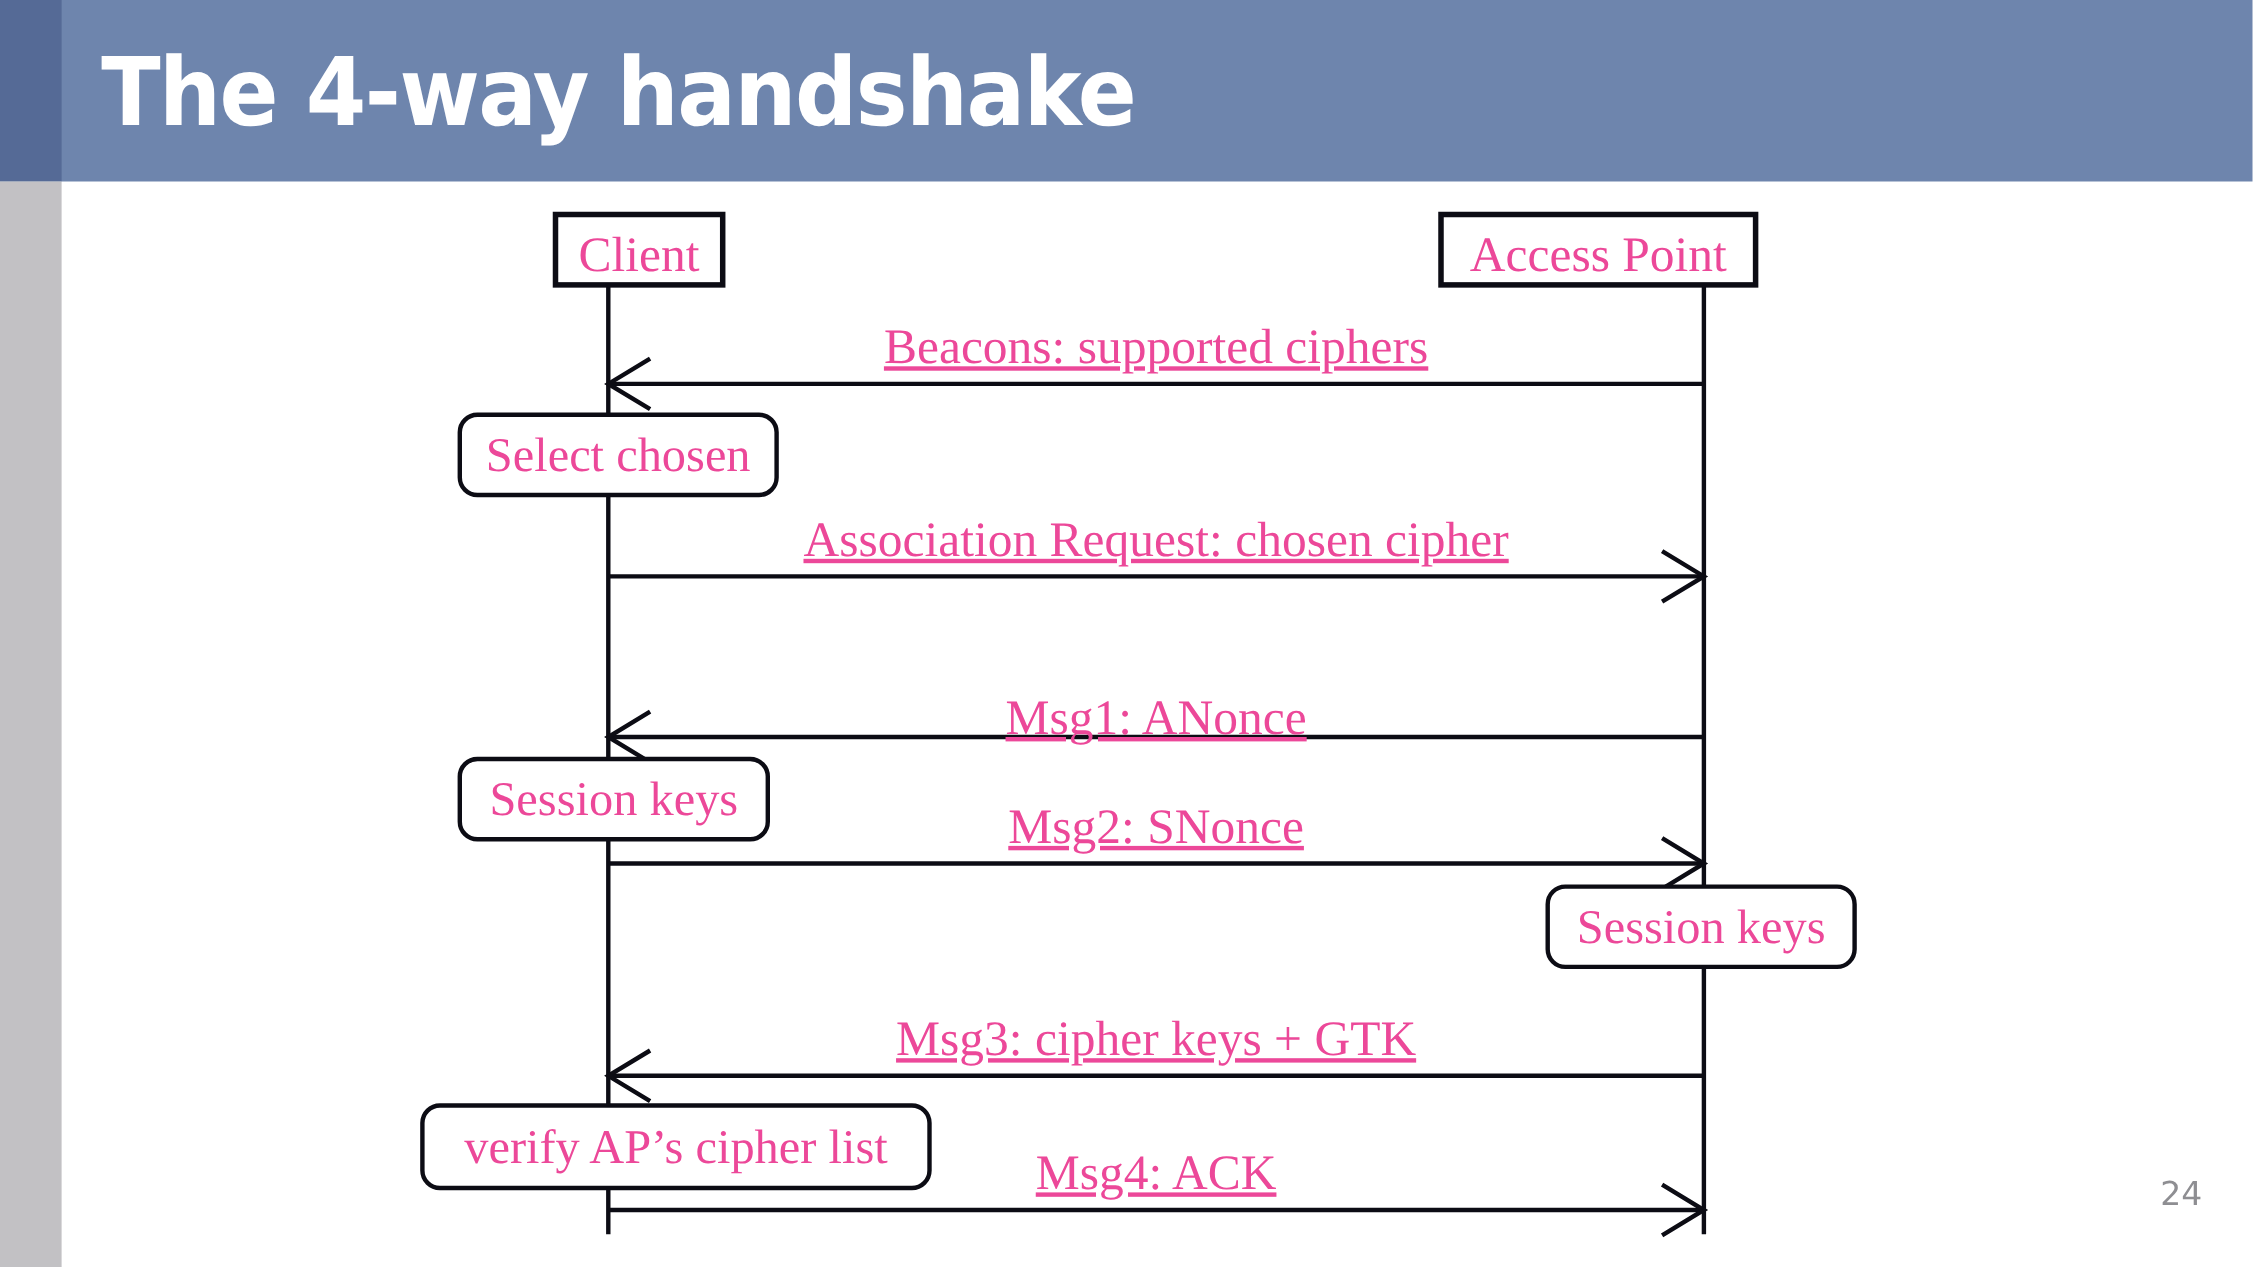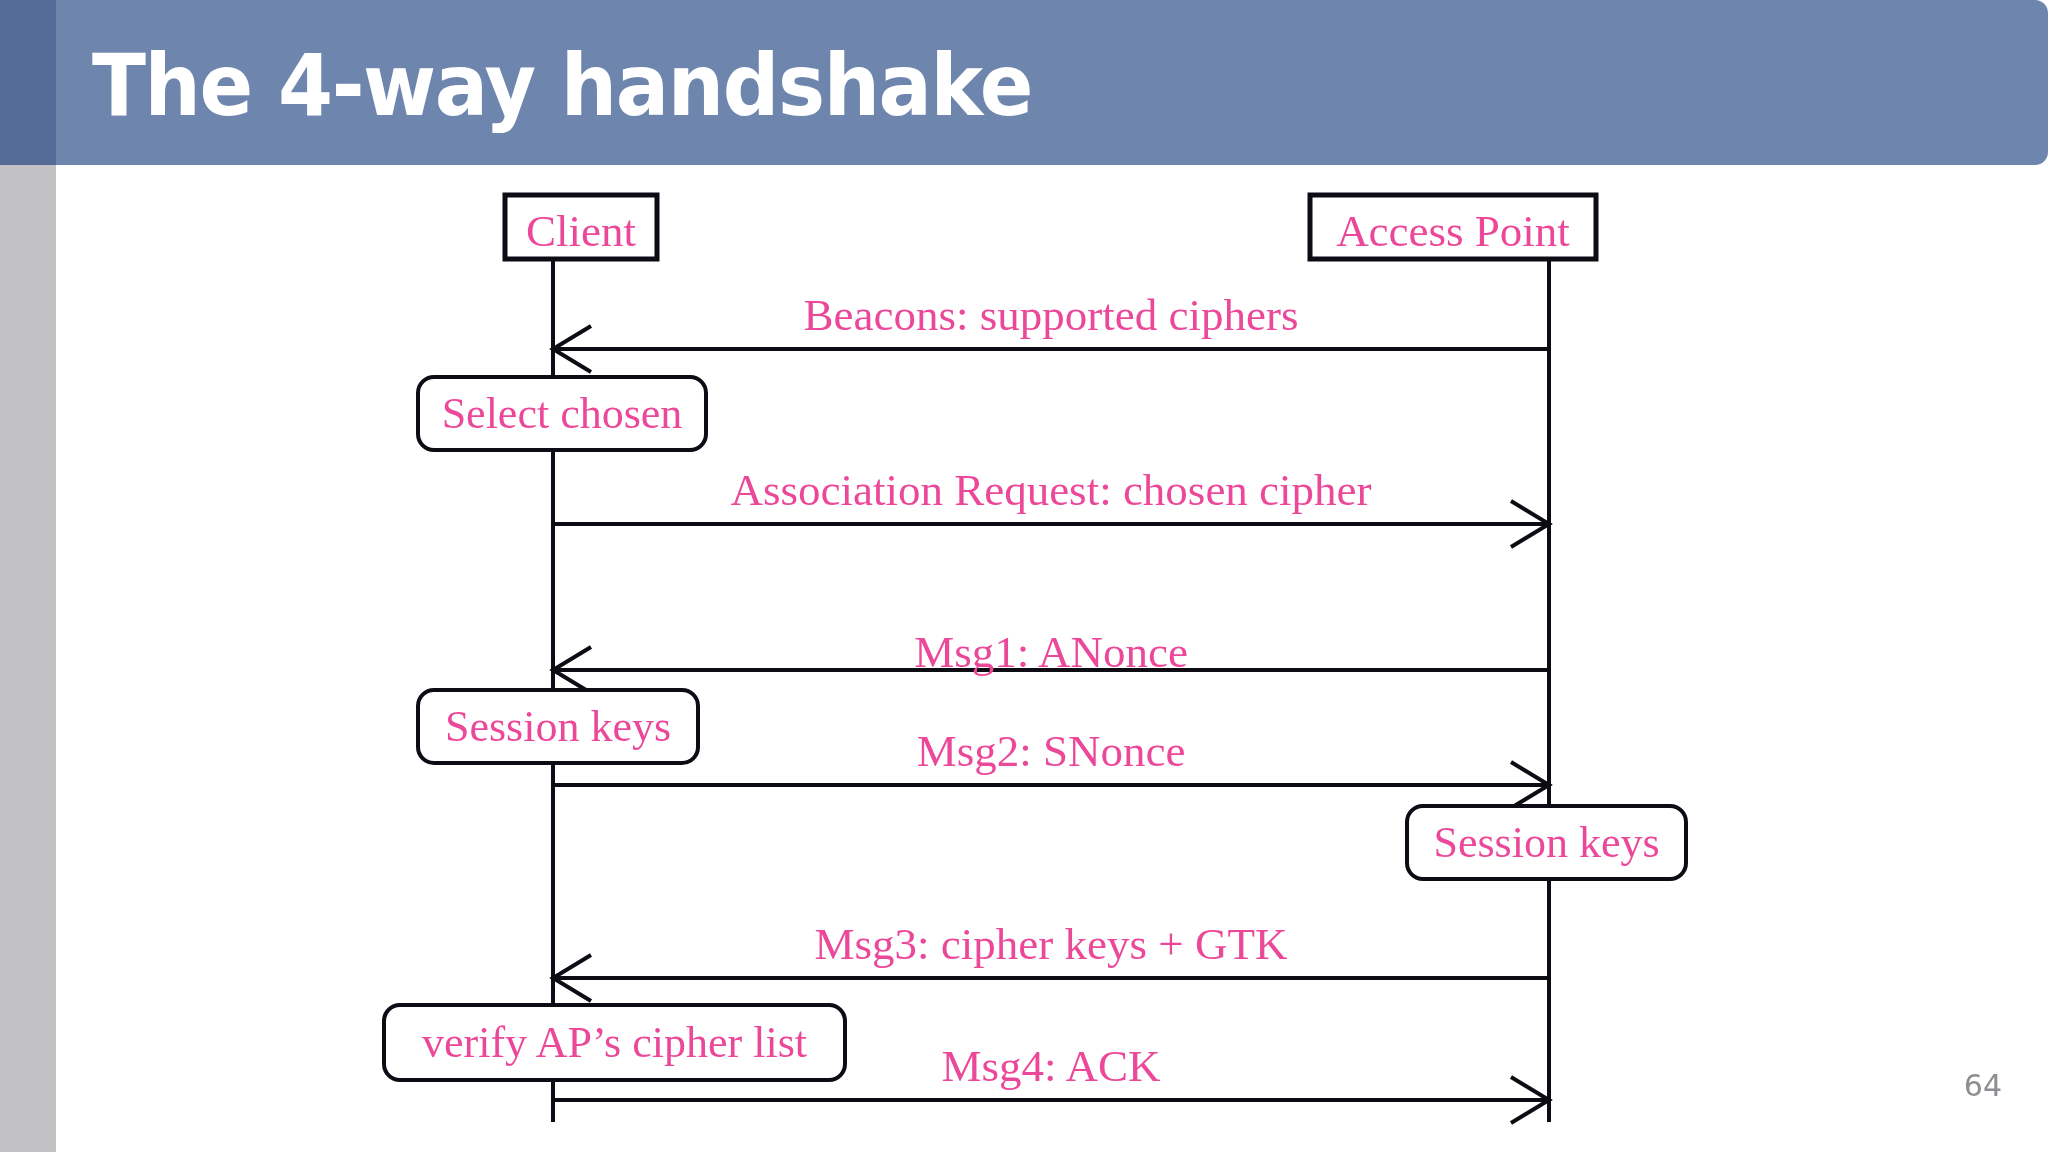--- a/index.html
+++ b/index.html
@@ -20,21 +20,20 @@
   }
 
   
   #header-band {
     position: absolute;
     left: 0;
     top: 0;
     width: 2048px;
     height: 165px;
     background: #6e85ad;
-    border-radius: 13px;
   }
   #header-accent {
     position: absolute;
     left: 0;
     top: 0;
     width: 56px;
     height: 165px;
     background: #556a96;
   }
   #slide-title {
@@ -87,20 +86,21 @@
     font-size: 45px;
     text-align: center;
   }
   .note-label {
     font-size: 44px;
     text-align: center;
   }
   .msg-label {
     font-size: 45px;
     text-align: center;
+    text-decoration: underline;
   }
   #page-number {
     position: absolute;
     right: 46px;
     top: 1068px;
     color: #8e8e92;
     font-family: "DejaVu Sans", "Liberation Sans", sans-serif;
     font-size: 30px;
   }
 </style>
@@ -158,15 +158,15 @@
   <div class="dlabel msg-label" style="left:553px; top:610px; width:996px;margin-top:16px;">Msg1: ANonce</div>
   <div class="dlabel msg-label" style="left:553px; top:725px; width:996px;">Msg2: SNonce</div>
   <div class="dlabel msg-label" style="left:553px; top:918px; width:996px;">Msg3: cipher keys + GTK</div>
   <div class="dlabel msg-label" style="left:553px; top:1040px; width:996px;">Msg4: ACK</div>
 
   <div class="dlabel note-label" style="left:418px; top:388px; width:288px;">Select chosen</div>
   <div class="dlabel note-label" style="left:418px; top:701px; width:280px;">Session keys</div>
   <div class="dlabel note-label" style="left:1407px; top:817px; width:279px;">Session keys</div>
   <div class="dlabel note-label" style="left:384px; top:1017px; width:461px;">verify AP’s cipher list</div>
 
-  <div id="page-number">64</div>
+  <div id="page-number">24</div>
 
 </div>
 
 </body></html>

